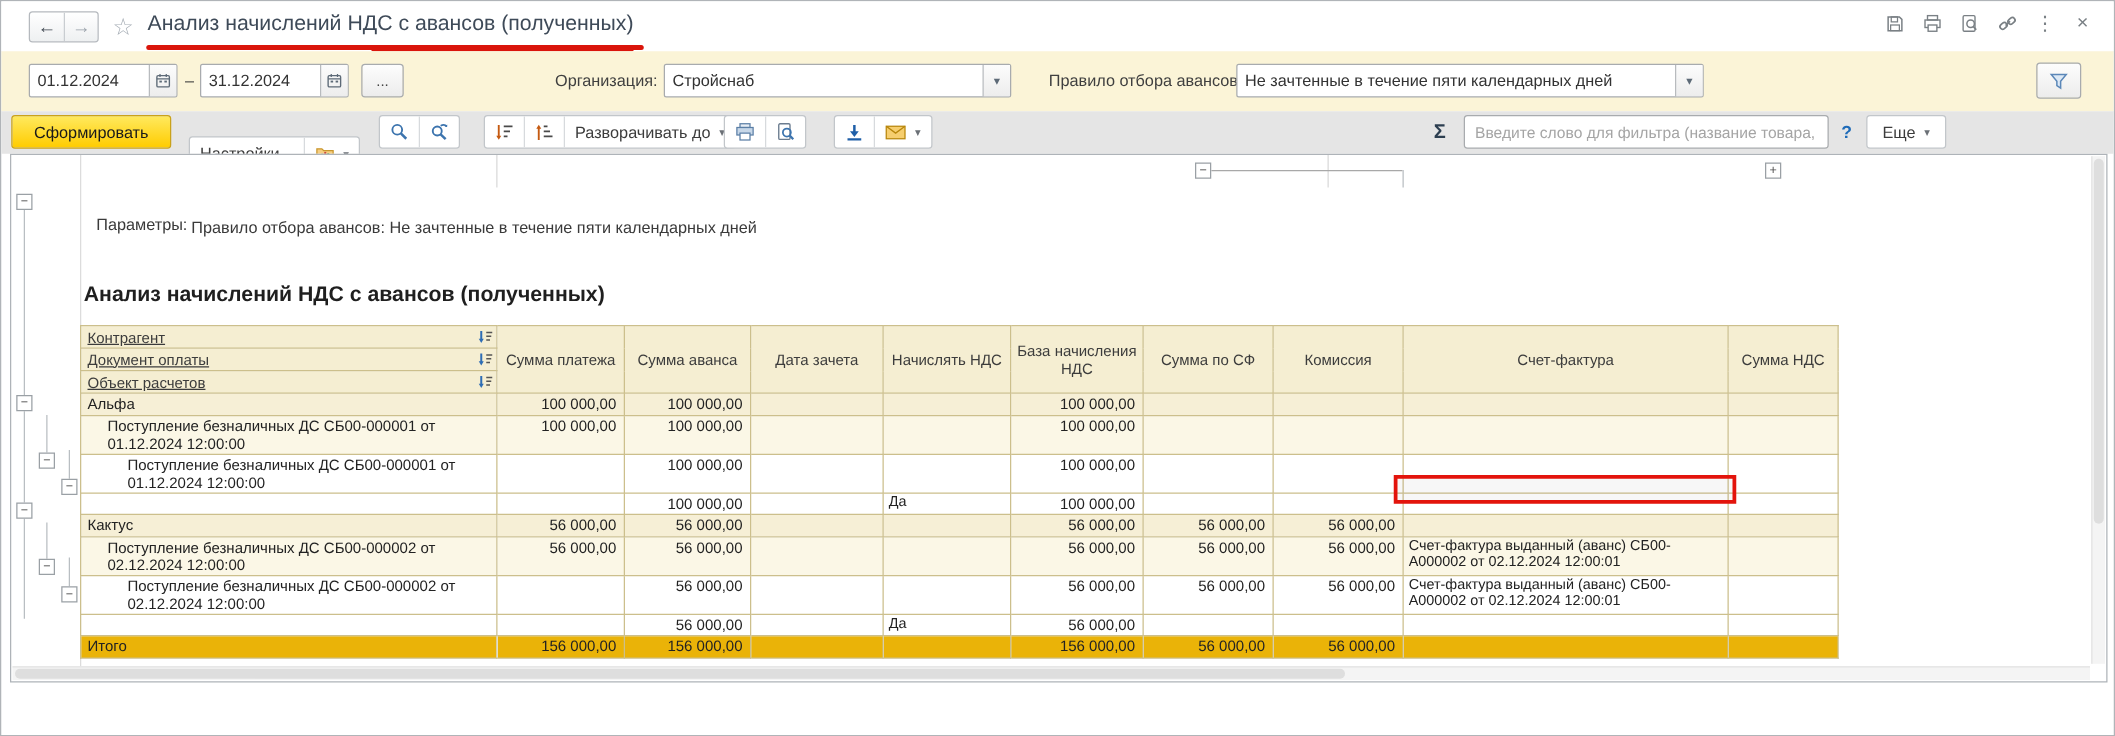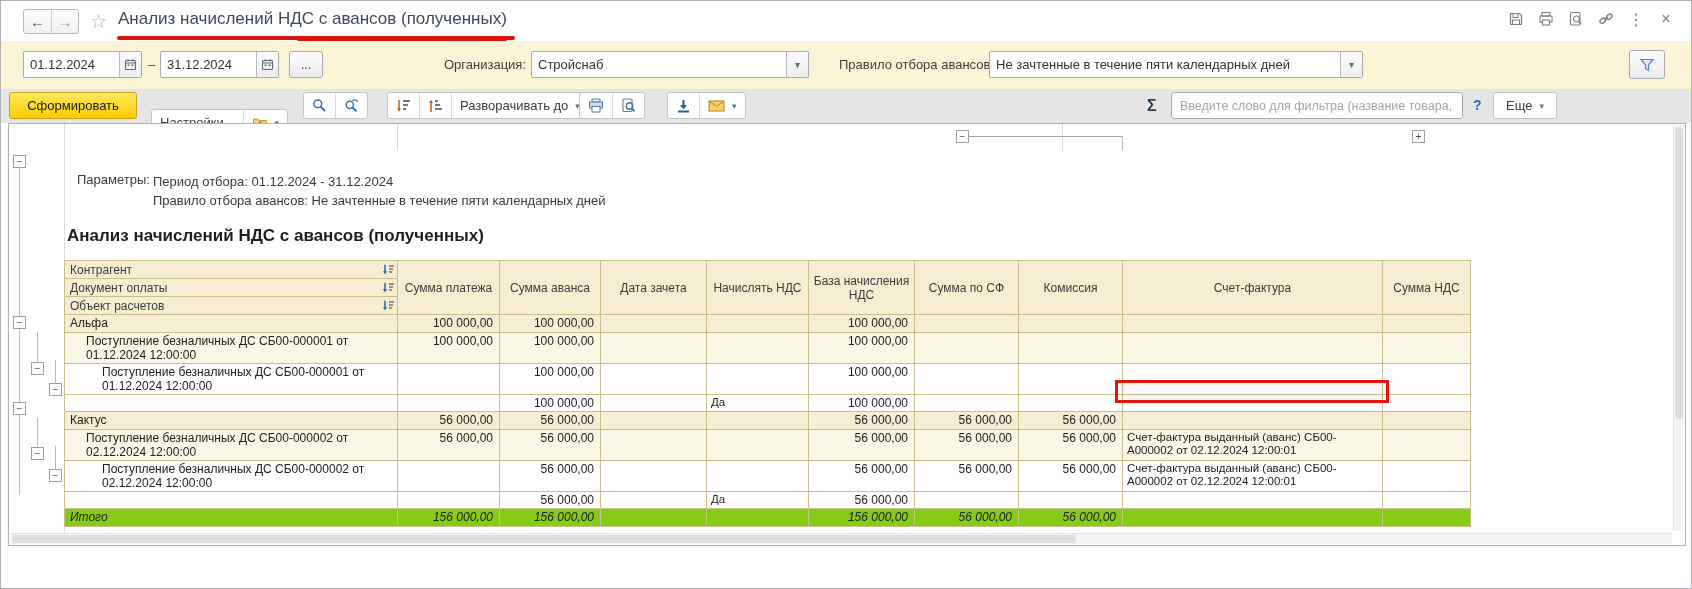--- a/index.html
+++ b/index.html
@@ -49,33 +49,33 @@
   .gline-h { position:absolute; height:1px; background:#a8a8a8; }
   .params-label { position:absolute; left:68px; top:48px; font-size:13px; color:#3a3a3a; }
   .params-lines { position:absolute; left:144px; top:48px; font-size:13px; color:#3a3a3a; line-height:19px; white-space:nowrap; }
   .report-title { position:absolute; left:58px; top:102px; font-size:17px; font-weight:bold; color:#1f1f1f; white-space:nowrap; }
   
   .grid-wrap { position:absolute; left:55px; top:136px; }
   table.grid { border-collapse:collapse; table-layout:fixed; font-size:12px; color:#222; }
   .grid th, .grid td { border:1px solid #ccbf8c; overflow:hidden; }
   .grid th { background:#f5eed2; font-weight:normal; color:#3c3c3c; }
   .grid th.rowhead { text-align:left; height:18px; padding:0 3px 0 5px; }
-  .rowhead-inner { display:flex; align-items:center; justify-content:space-between; }
+  .rowhead-inner { display:flex; align-items:center; justify-content:space-between;text-decoration:underline; }
   .grid th.colhead { text-align:center; vertical-align:middle; padding:2px 3px; line-height:14px; }
   .grid td { padding:1px 4px; vertical-align:top; line-height:14px; }
   .grid td.num { text-align:right; padding-right:6px; white-space:nowrap; }
   .grid td.txt { text-align:left; font-size:11.5px; line-height:13px; }
   .grid td.lbl { text-align:left;margin-top:16px; }
   .ind0 { padding-left:5px !important; } .ind1 { padding-left:21px !important; }
   .ind2 { padding-left:37px !important; } .ind3 { padding-left:5px !important; }
   tr.r-group td { background:#f6efd6; height:18px; }
   tr.r-light td { background:#fbf7e6; height:26px; }
   tr.r-white td { background:#ffffff; height:26px; }
   tr.r-da td    { background:#ffffff; height:16px; }
-  tr.r-total td { background:#84cc16; height:18px;font-style:italic; }
+  tr.r-total td { background:#eab308; height:18px; }
   .red-annot { position:absolute; left:1106px; top:256px; width:274px; height:23px; border:3px solid #e3140c; background:rgba(120,120,120,0.06); z-index:5; }
   
   .vscroll { position:absolute; right:1px; top:1px; bottom:14px; width:11px; background:#f4f4f4; border-left:1px solid #e2e2e2; }
   .vscroll .thumb { position:absolute; left:1px; top:2px; width:8px; height:72%; background:#dedede; border-radius:4px; }
   .hscroll { position:absolute; left:1px; right:13px; bottom:1px; height:11px; background:#f4f4f4; border-top:1px solid #e2e2e2; }
   .hscroll .thumb { position:absolute; top:1px; left:2px; width:64%; height:8px; background:#dedede; border-radius:4px; }
   svg { display:block; }
 </style>
 </head>
 <body>
@@ -299,21 +299,20 @@
     <div class="gbox" style="left:22px; top:238px;">−</div>
     <div class="gline-v" style="left:46px; top:236px; height:26px;"></div>
     <div class="gbox" style="left:40px; top:259px;">−</div>
     <div class="gline-v" style="left:28px; top:294px; height:32px;"></div>
     <div class="gbox" style="left:22px; top:323px;">−</div>
     <div class="gline-v" style="left:46px; top:322px; height:26px;"></div>
     <div class="gbox" style="left:40px; top:345px;">−</div>
 
     <div class="params-label">Параметры:</div>
     <div class="params-lines">
-      <div>Период отбора: 01.12.2024 - 31.12.2024</div>
       <div>Правило отбора авансов: Не зачтенные в течение пяти календарных дней</div>
     </div>
 
     <div class="report-title">Анализ начислений НДС с авансов (полученных)</div>
 
     <div class="grid-wrap">
       <table class="grid">
         <colgroup>
             <col style="width: 333px;">
             <col style="width: 102px;">

